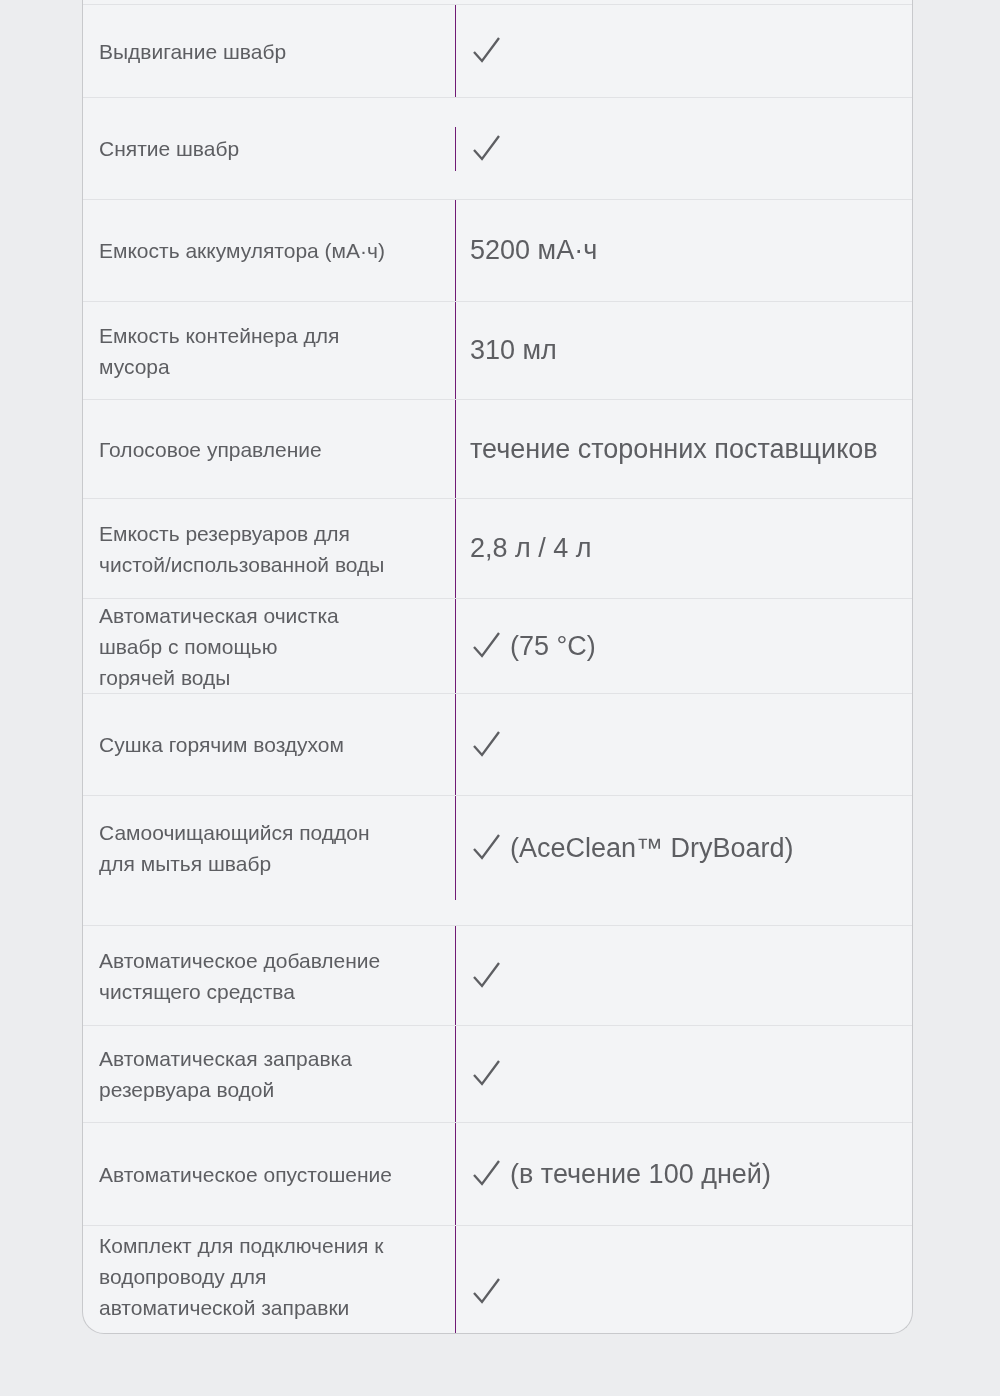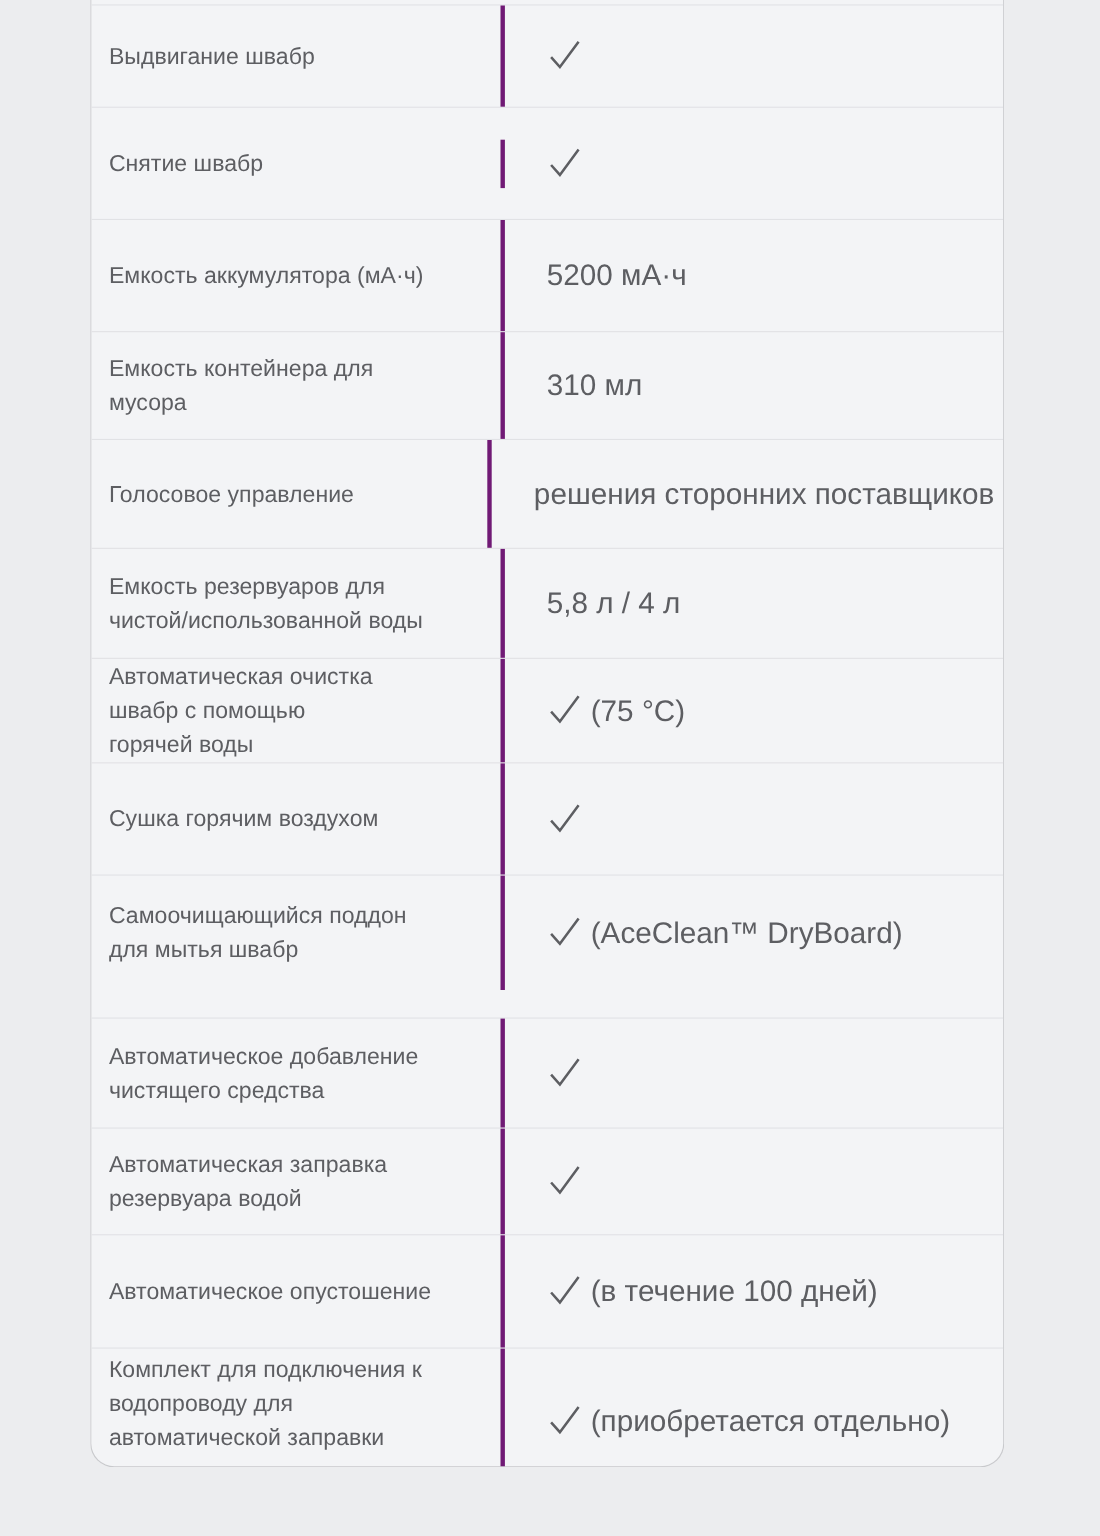--- a/index.html
+++ b/index.html
@@ -39,22 +39,22 @@
     box-sizing: border-box;
     display: flex;
     align-items: center;
   }
   .cell.label {
     width: 372px;
     padding: 6px 6px 6px 16px;
   }
   .cell.value {
     flex: 1;
-    border-left: 4px solid #701a75;
-    padding: 6px 8px 6px 38px;
+    border-left: 1px solid #701a75;
+    padding: 6px 8px 6px 14px;
   }
   .label-text {
     font-size: 21px;
     line-height: 31px;
     color: #5d5e62;
     white-space: pre-line;
   }
   .value-text {
     font-size: 27px;
     line-height: 33px;
@@ -123,32 +123,32 @@
       <span class="value-text">310 мл</span>
     </div>
   </div>
 
   <div class="row" style="height: 98px;">
     <div class="cell label">
       <span class="label-text">Голосовое управление</span>
     </div>
     <div class="cell value">
 
-      <span class="value-text">решения сторонних поставщиков</span>
+      <span class="value-text">течение сторонних поставщиков</span>
     </div>
   </div>
 
   <div class="row" style="height: 99px;">
     <div class="cell label">
       <span class="label-text">Емкость резервуаров для
 чистой/использованной воды</span>
     </div>
     <div class="cell value">
 
-      <span class="value-text">5,8 л / 4 л</span>
+      <span class="value-text">2,8 л / 4 л</span>
     </div>
   </div>
 
   <div class="row" style="height: 94px;">
     <div class="cell label">
       <span class="label-text">Автоматическая очистка
 швабр с помощью
 горячей воды</span>
     </div>
     <div class="cell value">
@@ -240,17 +240,16 @@
 водопроводу для
 автоматической заправки
 и слива воды</span>
     </div>
     <div class="cell value">
       <span class="check">
         <svg width="32" height="32" viewBox="0 0 32 32">
           <path d="M4 17 L12 26 L29 3" fill="none" stroke="#5d5e62" stroke-width="2.3" stroke-linecap="butt" stroke-linejoin="miter"></path>
         </svg>
       </span>
-      <span class="value-text">(приобретается отдельно)</span>
     </div>
   </div>
 </div>
 </div>
 
 </body></html>

